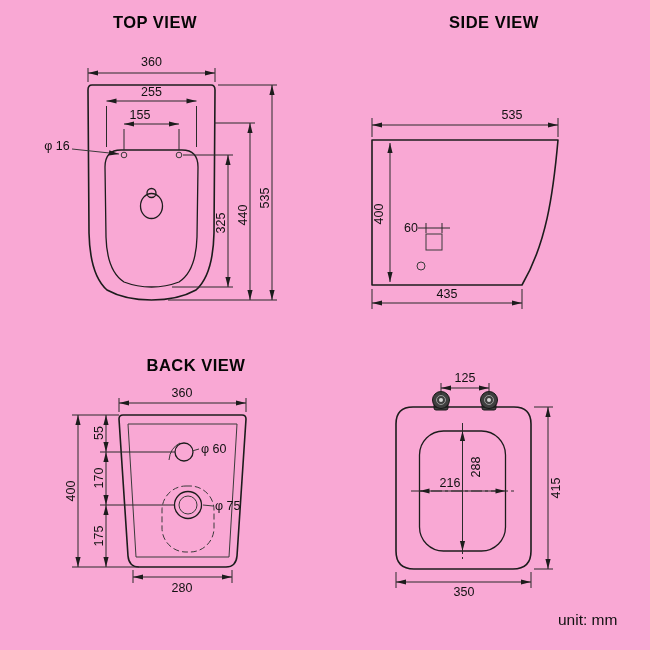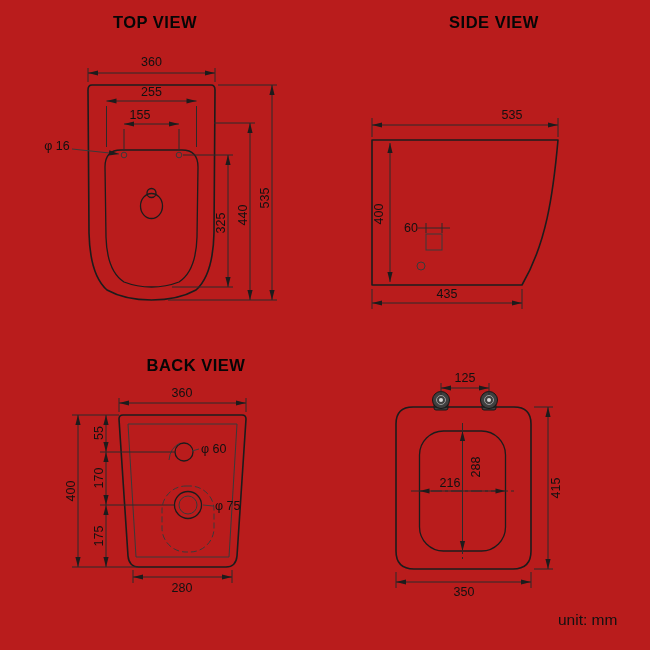--- a/index.html
+++ b/index.html
@@ -1,16 +1,16 @@
 <!DOCTYPE html>
 <html><head>
 <meta charset="utf-8">
 <style>
   html,body{margin:0;padding:0;background:#ffffff;}
-  .stage{position:relative;width:650px;height:650px;background:#b91c1c;overflow:hidden;}
+  .stage{position:relative;width:650px;height:650px;background:#f9a8d4;overflow:hidden;}
   svg{display:block;}
   .outline{fill:none;stroke:#1c1c1c;stroke-width:1.6;stroke-linejoin:round;stroke-linecap:round;}
   .mid{fill:none;stroke:#1c1c1c;stroke-width:1.3;stroke-linejoin:round;}
   .thin{fill:none;stroke:#3a3a3a;stroke-width:1;}
   .dim{fill:none;stroke:#2b2b2b;stroke-width:1;}
   .dash{stroke-dasharray:6 3;}
   .cdash{stroke-dasharray:11 3 3 3;}
   .dimtext{font:12.5px "Liberation Sans","DejaVu Sans",sans-serif;fill:#111;text-anchor:middle;}
   .dimtext-s{font:12.5px "Liberation Sans","DejaVu Sans",sans-serif;fill:#111;text-anchor:start;}
   .title{font:bold 16.5px "Liberation Sans","DejaVu Sans",sans-serif;fill:#060606;text-anchor:middle;letter-spacing:.5px;}

